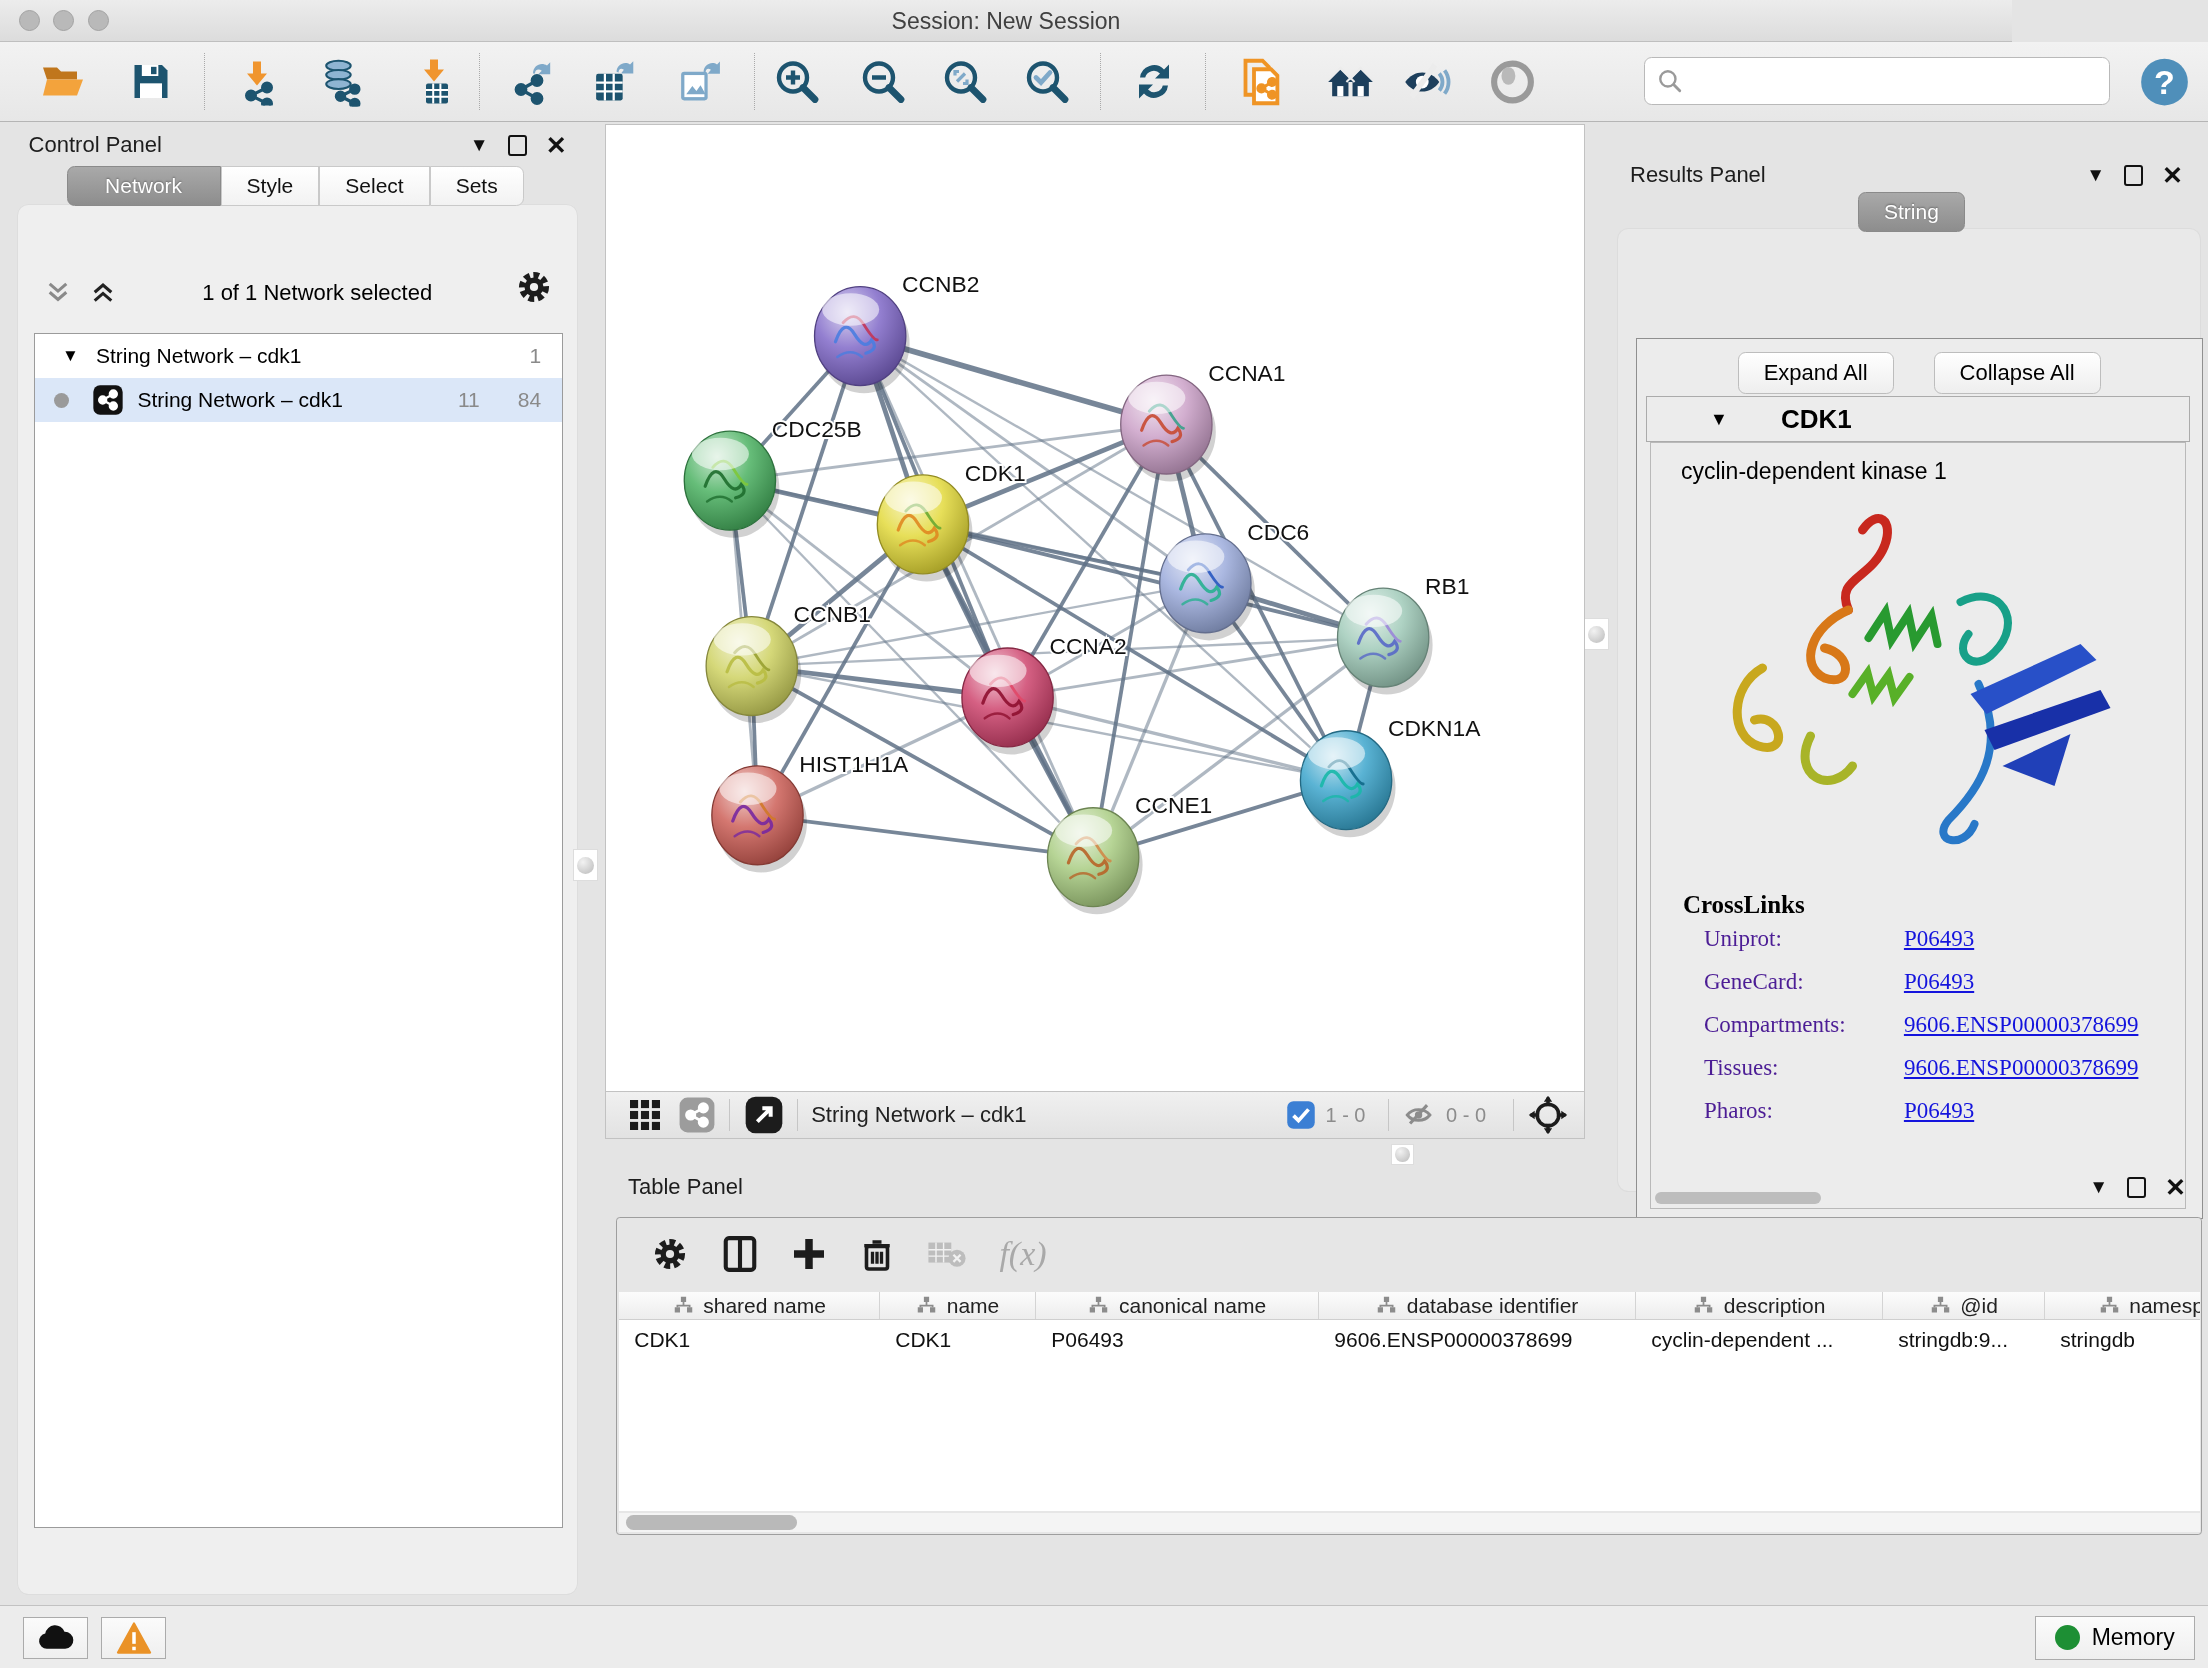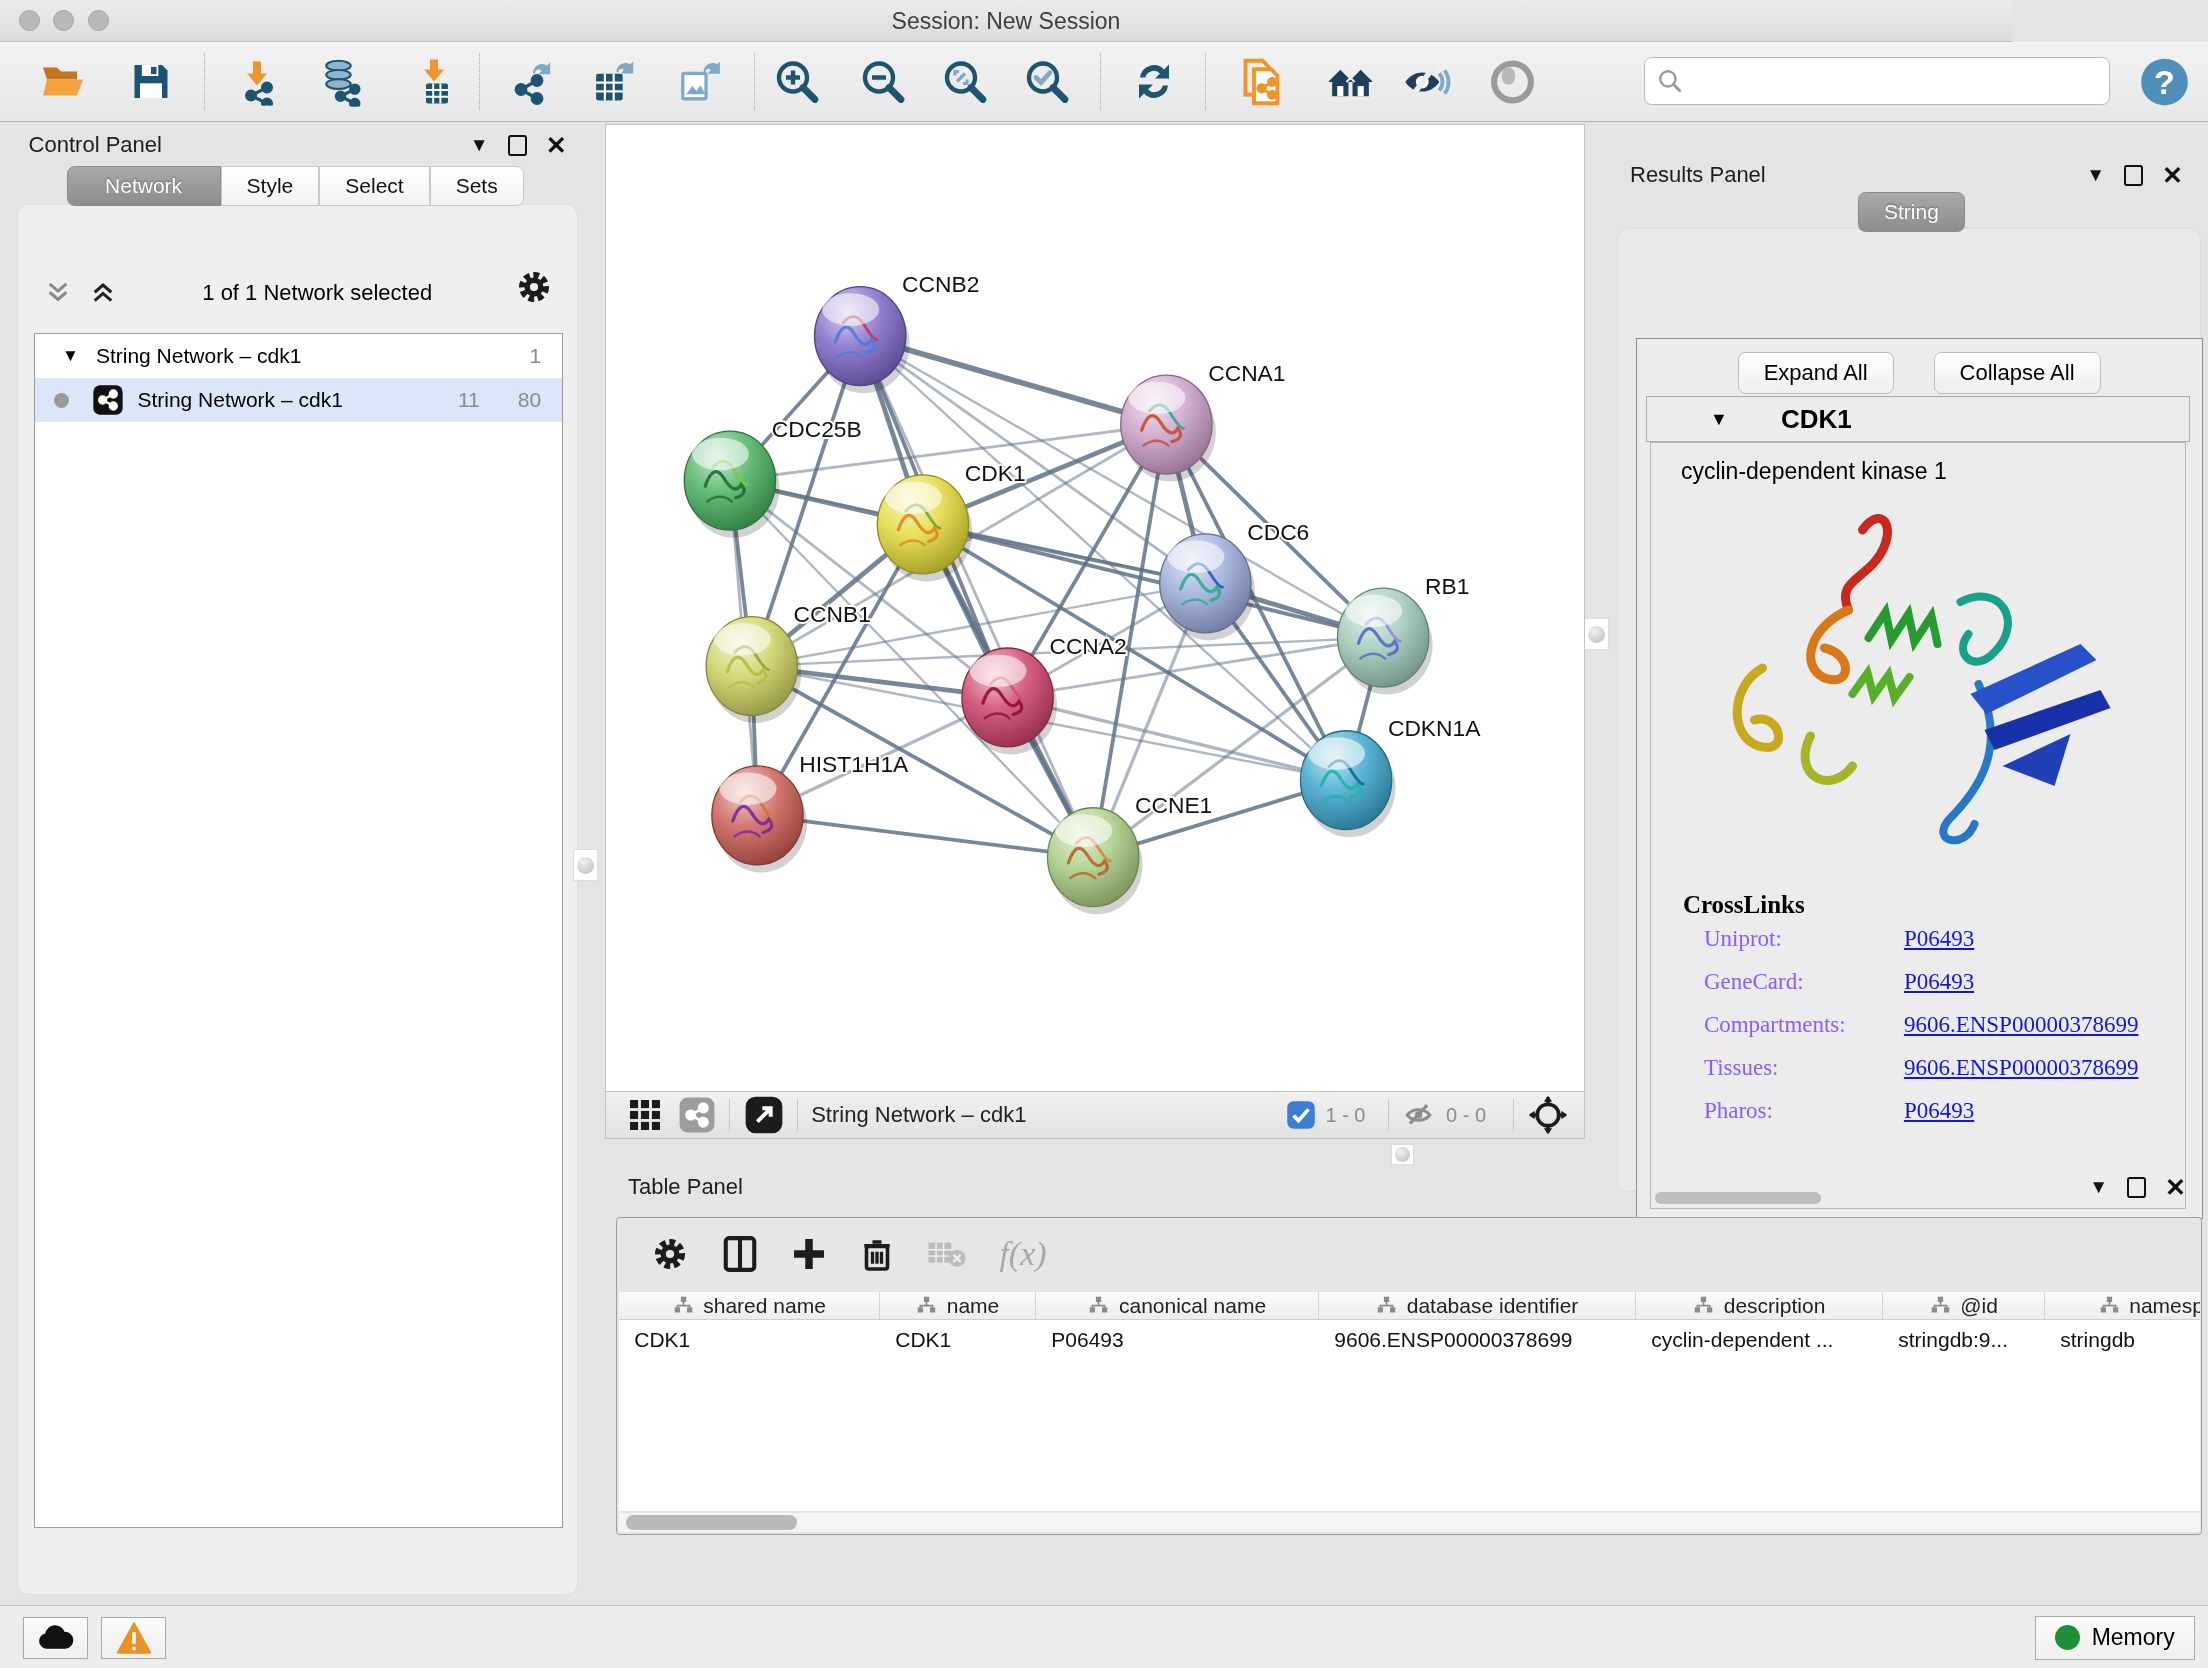--- a/index.html
+++ b/index.html
@@ -45,21 +45,21 @@
 
   
   #results-panel { left:1609px; top:124px; width:595px; height:1044px;margin-top:30px; }
   #rp-sub { position:absolute; left:7.6px; top:74px; width:584px; height:964px; background:#e9e9e9; border-radius:11.4px; box-shadow:inset 0 0 0 1px #dcdcdc; }
   #rp-box { position:absolute; left:19px; top:110px; width:567px; height:881px; border:1.9px solid #8f8f8f; background:#ececec; }
   .rbtn { height:42px; padding:0 25px; background:linear-gradient(#ffffff,#eeeeee); border:1px solid #bdbdbd; border-radius:7.6px; font-size:22px; display:flex; align-items:center; }
   #cdk1-bar { position:absolute; left:9.5px; top:57px; width:544px; height:46px; border:1px solid #ababab; background:#ececec; display:flex; align-items:center; }
   #cdk1-body { position:absolute; left:13.3px; top:103px; width:536px; height:767px; border:1px solid #b9b9b9; background:#ececec; }
   .serif { font-family:"Liberation Serif",serif; }
   .xlink { color:#1414dd; text-decoration:underline; font-family:"Liberation Serif",serif; font-size:23px; }
-  .xlabel { font-family:"Liberation Serif",serif; font-size:23px; color:#8b5cf6; }
+  .xlabel { font-family:"Liberation Serif",serif; font-size:23px; color:#4c1d95; }
 
   
   #table-panel { left:605px; top:1168px; width:1604px; height:436px; }
   #tp-box { position:absolute; left:11.4px; top:49px; width:1586px; height:538px; }
   #tp-inner { position:absolute; left:0px; top:0px; width:1586px; height:318px; background:#e6e6e6; border:1.9px solid #9e9e9e; border-radius:3.8px; }
   #node-table { position:absolute; left:1.9px; top:74px; width:1581px; height:219px; background:#fff; overflow:hidden; }
   .th-row { display:flex; height:28px; background:linear-gradient(#fcfcfc,#ededed); border-bottom:1px solid #cfcfcf; }
   .th { display:flex; align-items:center; justify-content:center; gap:9.5px; font-size:21px; color:#222; border-right:1px solid #d4d4d4; flex:none; overflow:hidden; white-space:nowrap; }
   .td-row { display:flex; height:40px; align-items:center; }
   .td { font-size:21px; color:#111; padding-left:15px; flex:none; overflow:hidden; white-space:nowrap; }
@@ -313,21 +313,21 @@
             <rect x="1" y="1" width="22" height="22" rx="5" fill="#111"></rect>
             <g stroke="#fff" stroke-width="1.8" fill="#fff">
                 <circle cx="8" cy="12" r="2.6"></circle>
                 <circle cx="16" cy="7.5" r="2.6"></circle>
                 <circle cx="16" cy="16.5" r="2.6"></circle>
                 <path d="M8 12 L16 7.5 M8 12 L16 16.5"></path>
               </g>
           </svg>
           <span style="flex:1;">String Network – cdk1</span>
           <span class="tree-count" style="margin-right:38px;">11</span>
-          <span class="tree-count" style="margin-right:21px;">80</span>
+          <span class="tree-count" style="margin-right:21px;">84</span>
         </div>
       </div>
     </div>
   </div>
 
   <div class="splitter-dot" style="left:573px;top:849px;">
       <i></i>
     </div>
   <div class="splitter-dot" style="left:1584px;top:618px;">
       <i></i>

